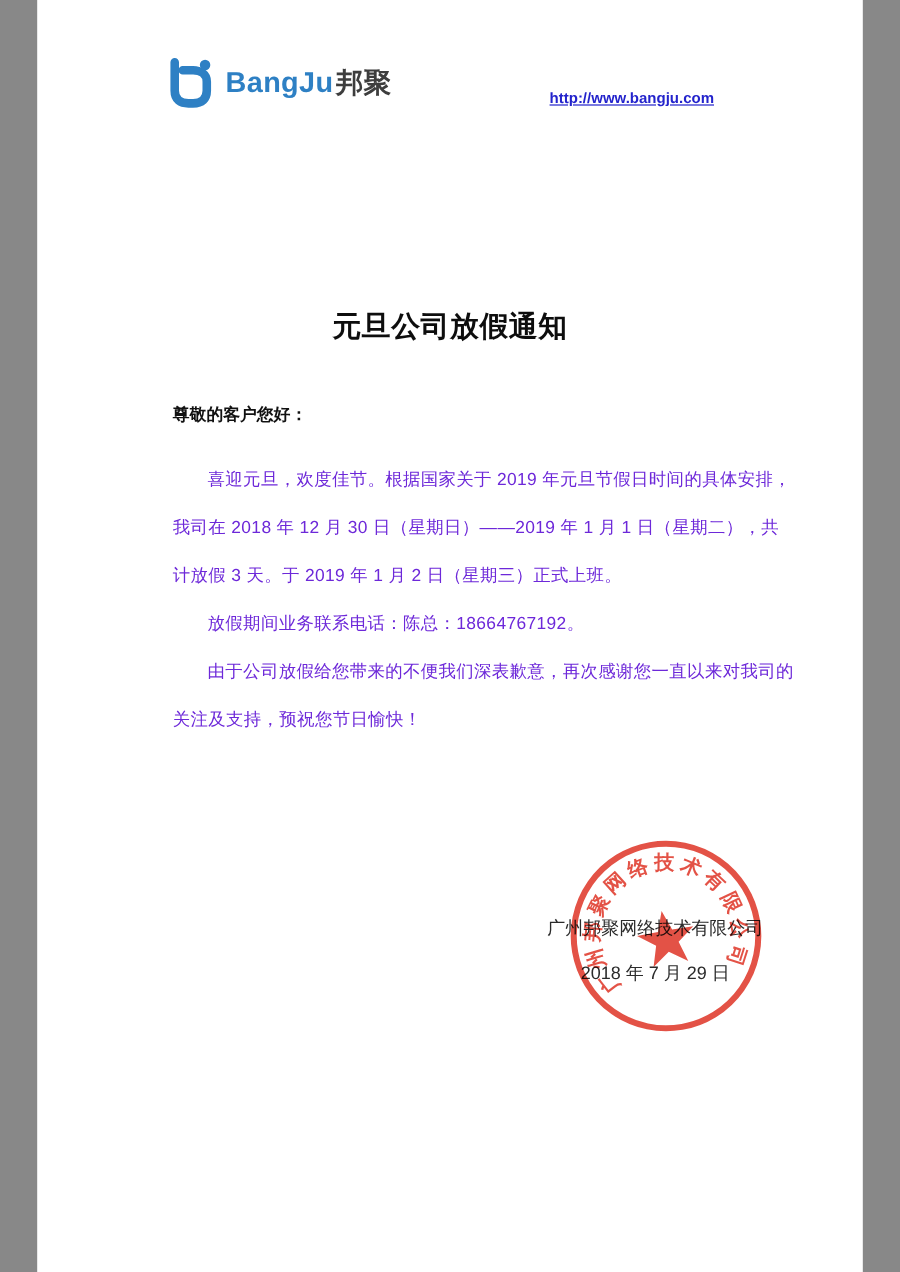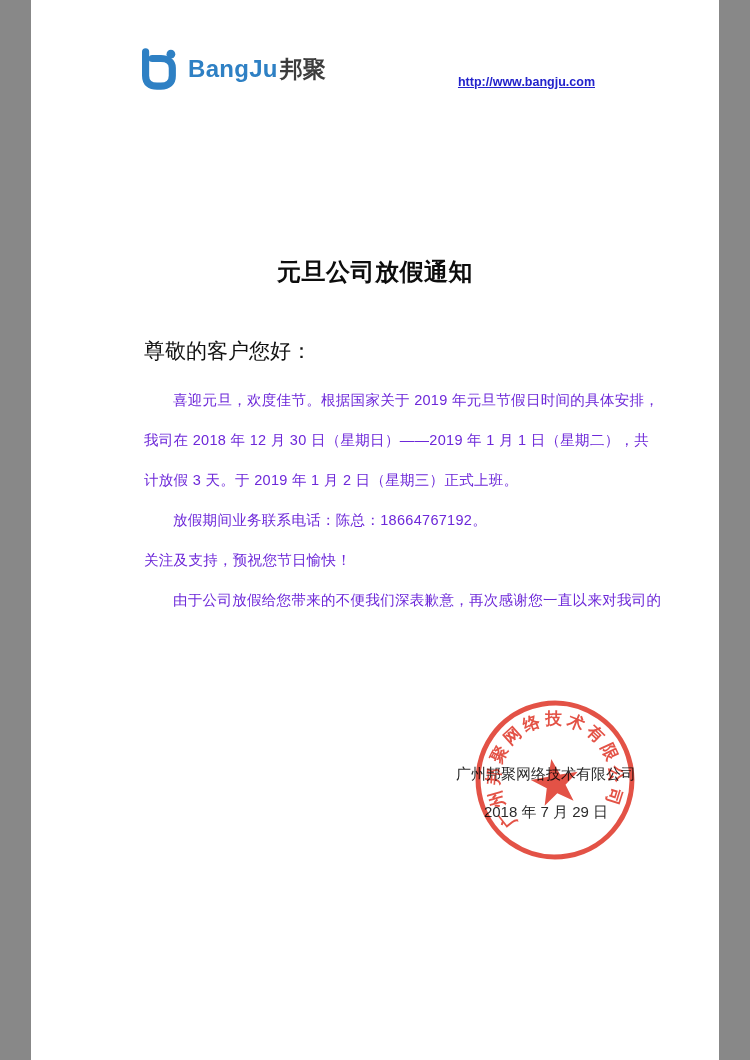--- a/index.html
+++ b/index.html
@@ -59,22 +59,22 @@
     font-weight: bold;
     color: #0d0d0d;
     letter-spacing: 0.5px;
   }
 
   
   .greeting {
     position: absolute;
     left: 113px;
     top: 337px;
-    font-size: 21px;
-    font-weight: normal;
+    font-size: 14px;
+    font-weight: bold;
     color: #111111;
   }
 
   
   .body-text {
     position: absolute;
     left: 113px;
     top: 380px;
     width: 560px;
     font-size: 14.5px;
@@ -140,22 +140,22 @@
 
   <div class="doc-title">元旦公司放假通知</div>
 
   <div class="greeting">尊敬的客户您好：</div>
 
   <div class="body-text">
     <div class="line indent">喜迎元旦，欢度佳节。根据国家关于 2019 年元旦节假日时间的具体安排，</div>
     <div class="line">我司在 2018 年 12 月 30 日（星期日）——2019 年 1 月 1 日（星期二），共</div>
     <div class="line">计放假 3 天。于 2019 年 1 月 2 日（星期三）正式上班。</div>
     <div class="line indent">放假期间业务联系电话：陈总：18664767192。</div>
+    <div class="line indent">由于公司放假给您带来的不便我们深表歉意，再次感谢您一直以来对我司的</div>
     <div class="line">关注及支持，预祝您节日愉快！</div>
-    <div class="line indent">由于公司放假给您带来的不便我们深表歉意，再次感谢您一直以来对我司的</div>
   </div>
 
   <div class="signature">
     <div class="sig-company">广州邦聚网络技术有限公司</div>
     <div class="sig-date">2018 年 7 月 29 日</div>
   </div>
 
   <div class="seal">
     <svg viewBox="0 0 170 170" xmlns="http://www.w3.org/2000/svg">
       <g transform="rotate(-10 85 85)" fill="#e03a2c" stroke="none">

